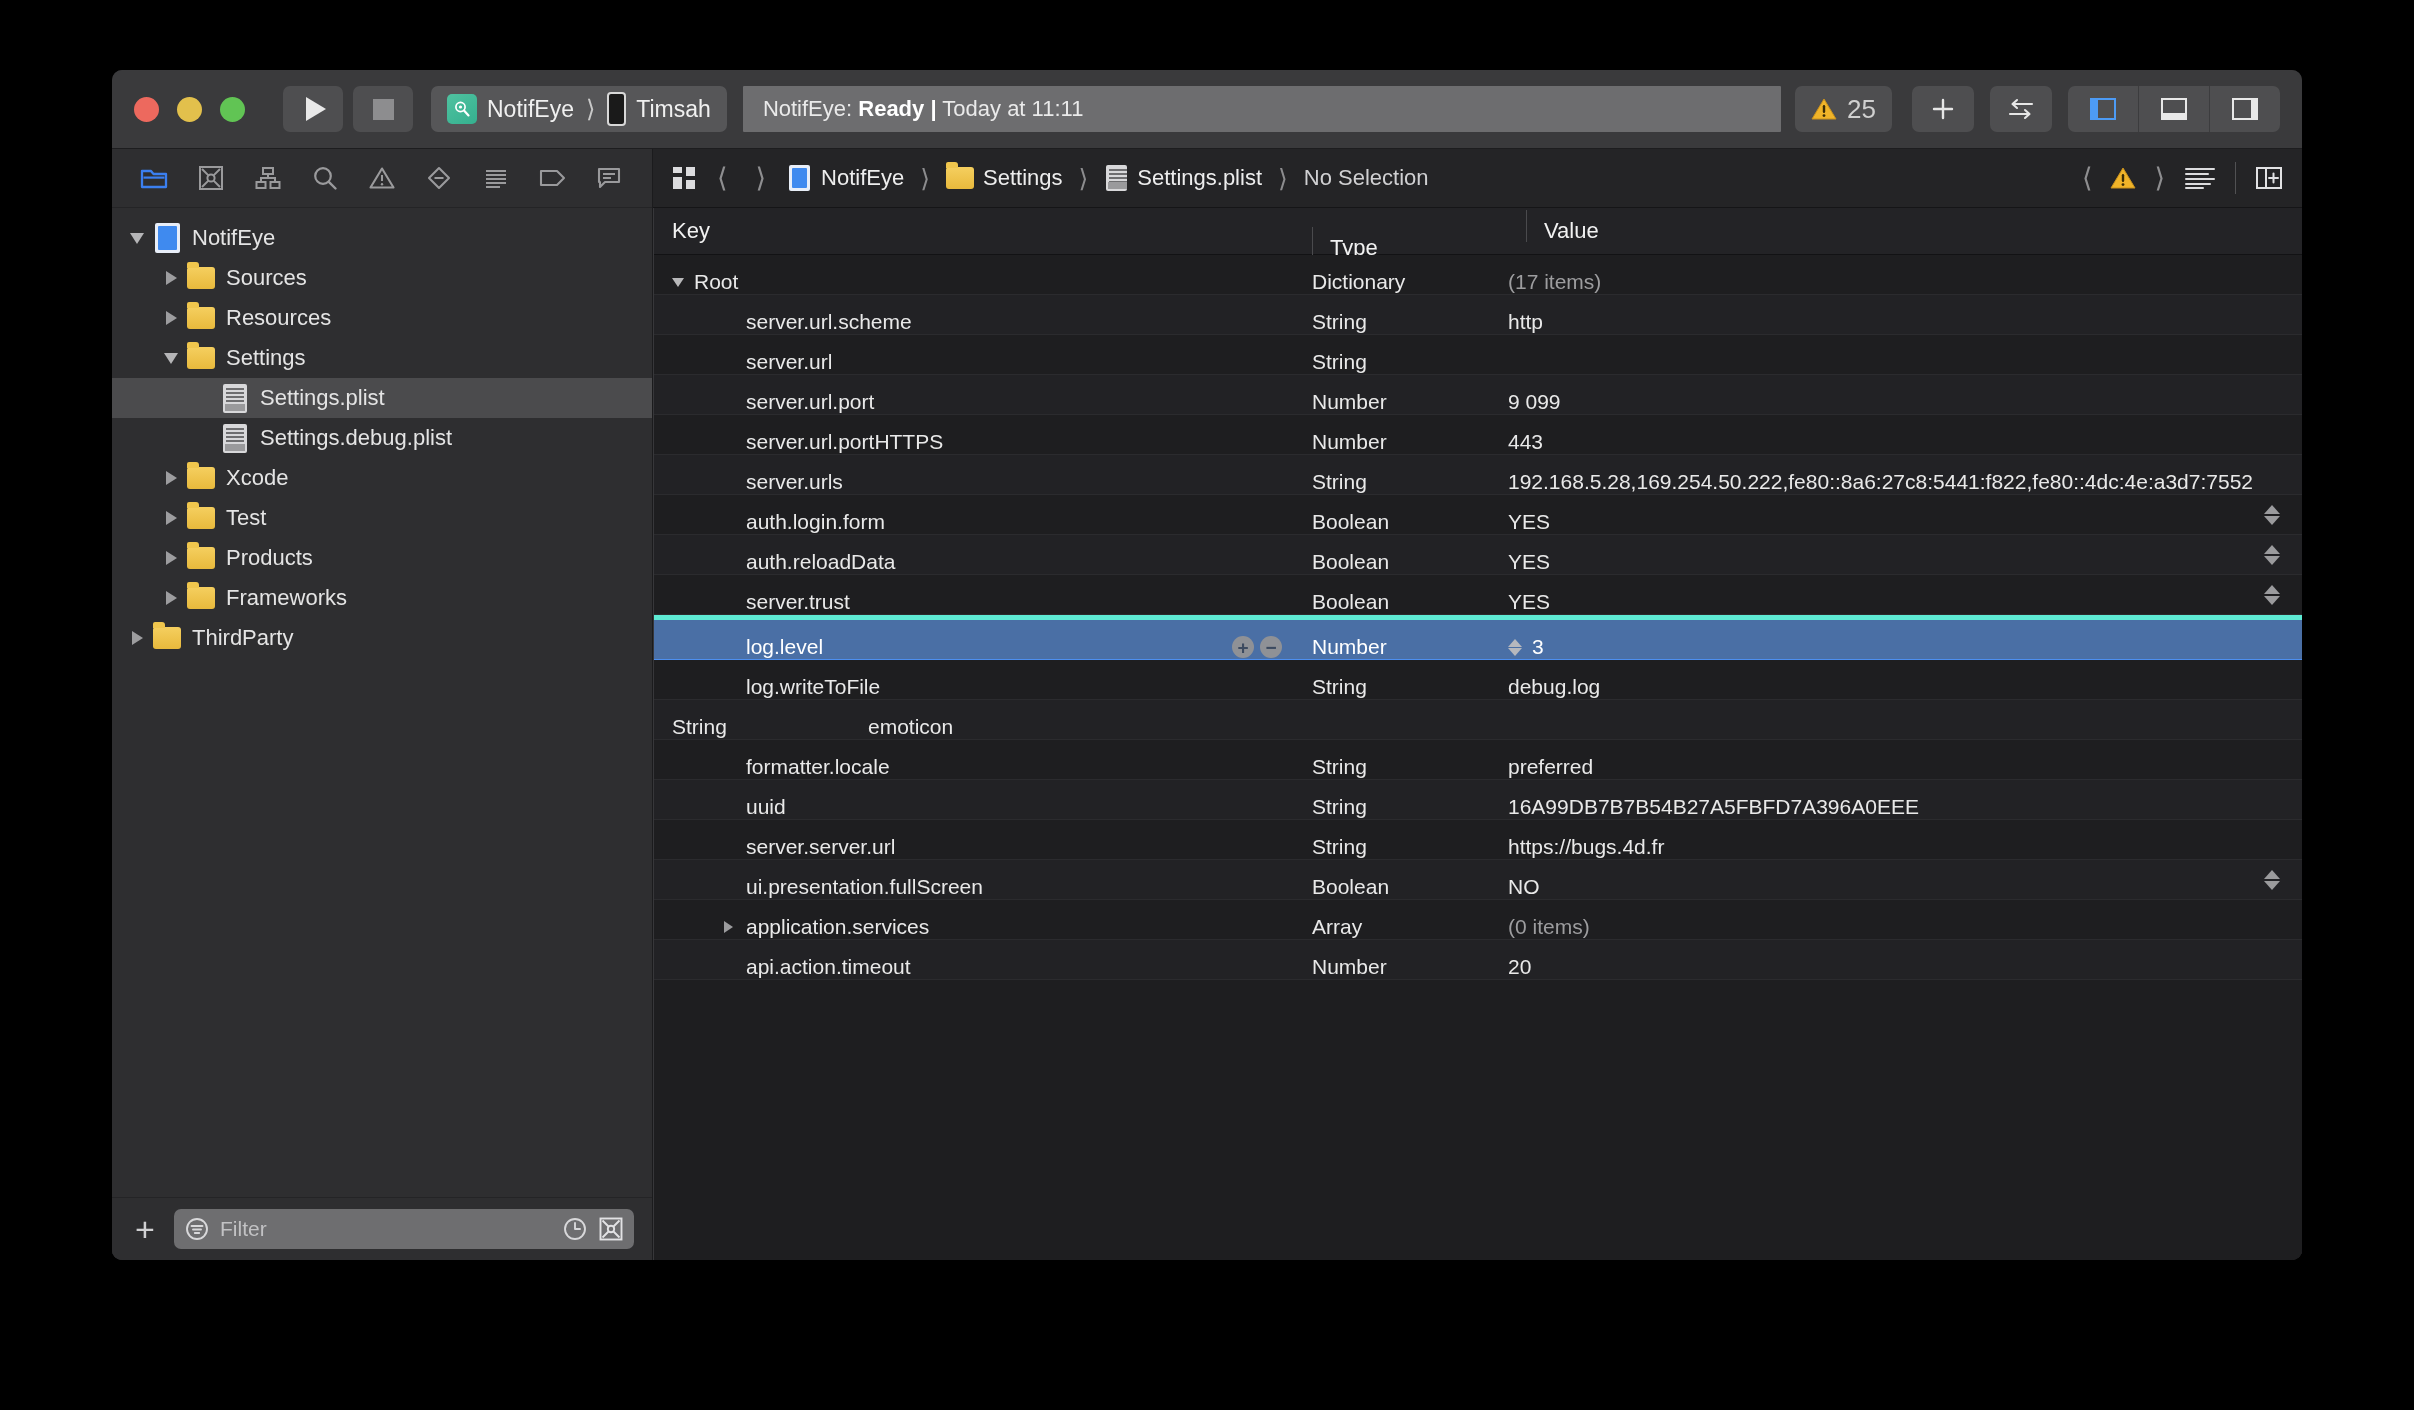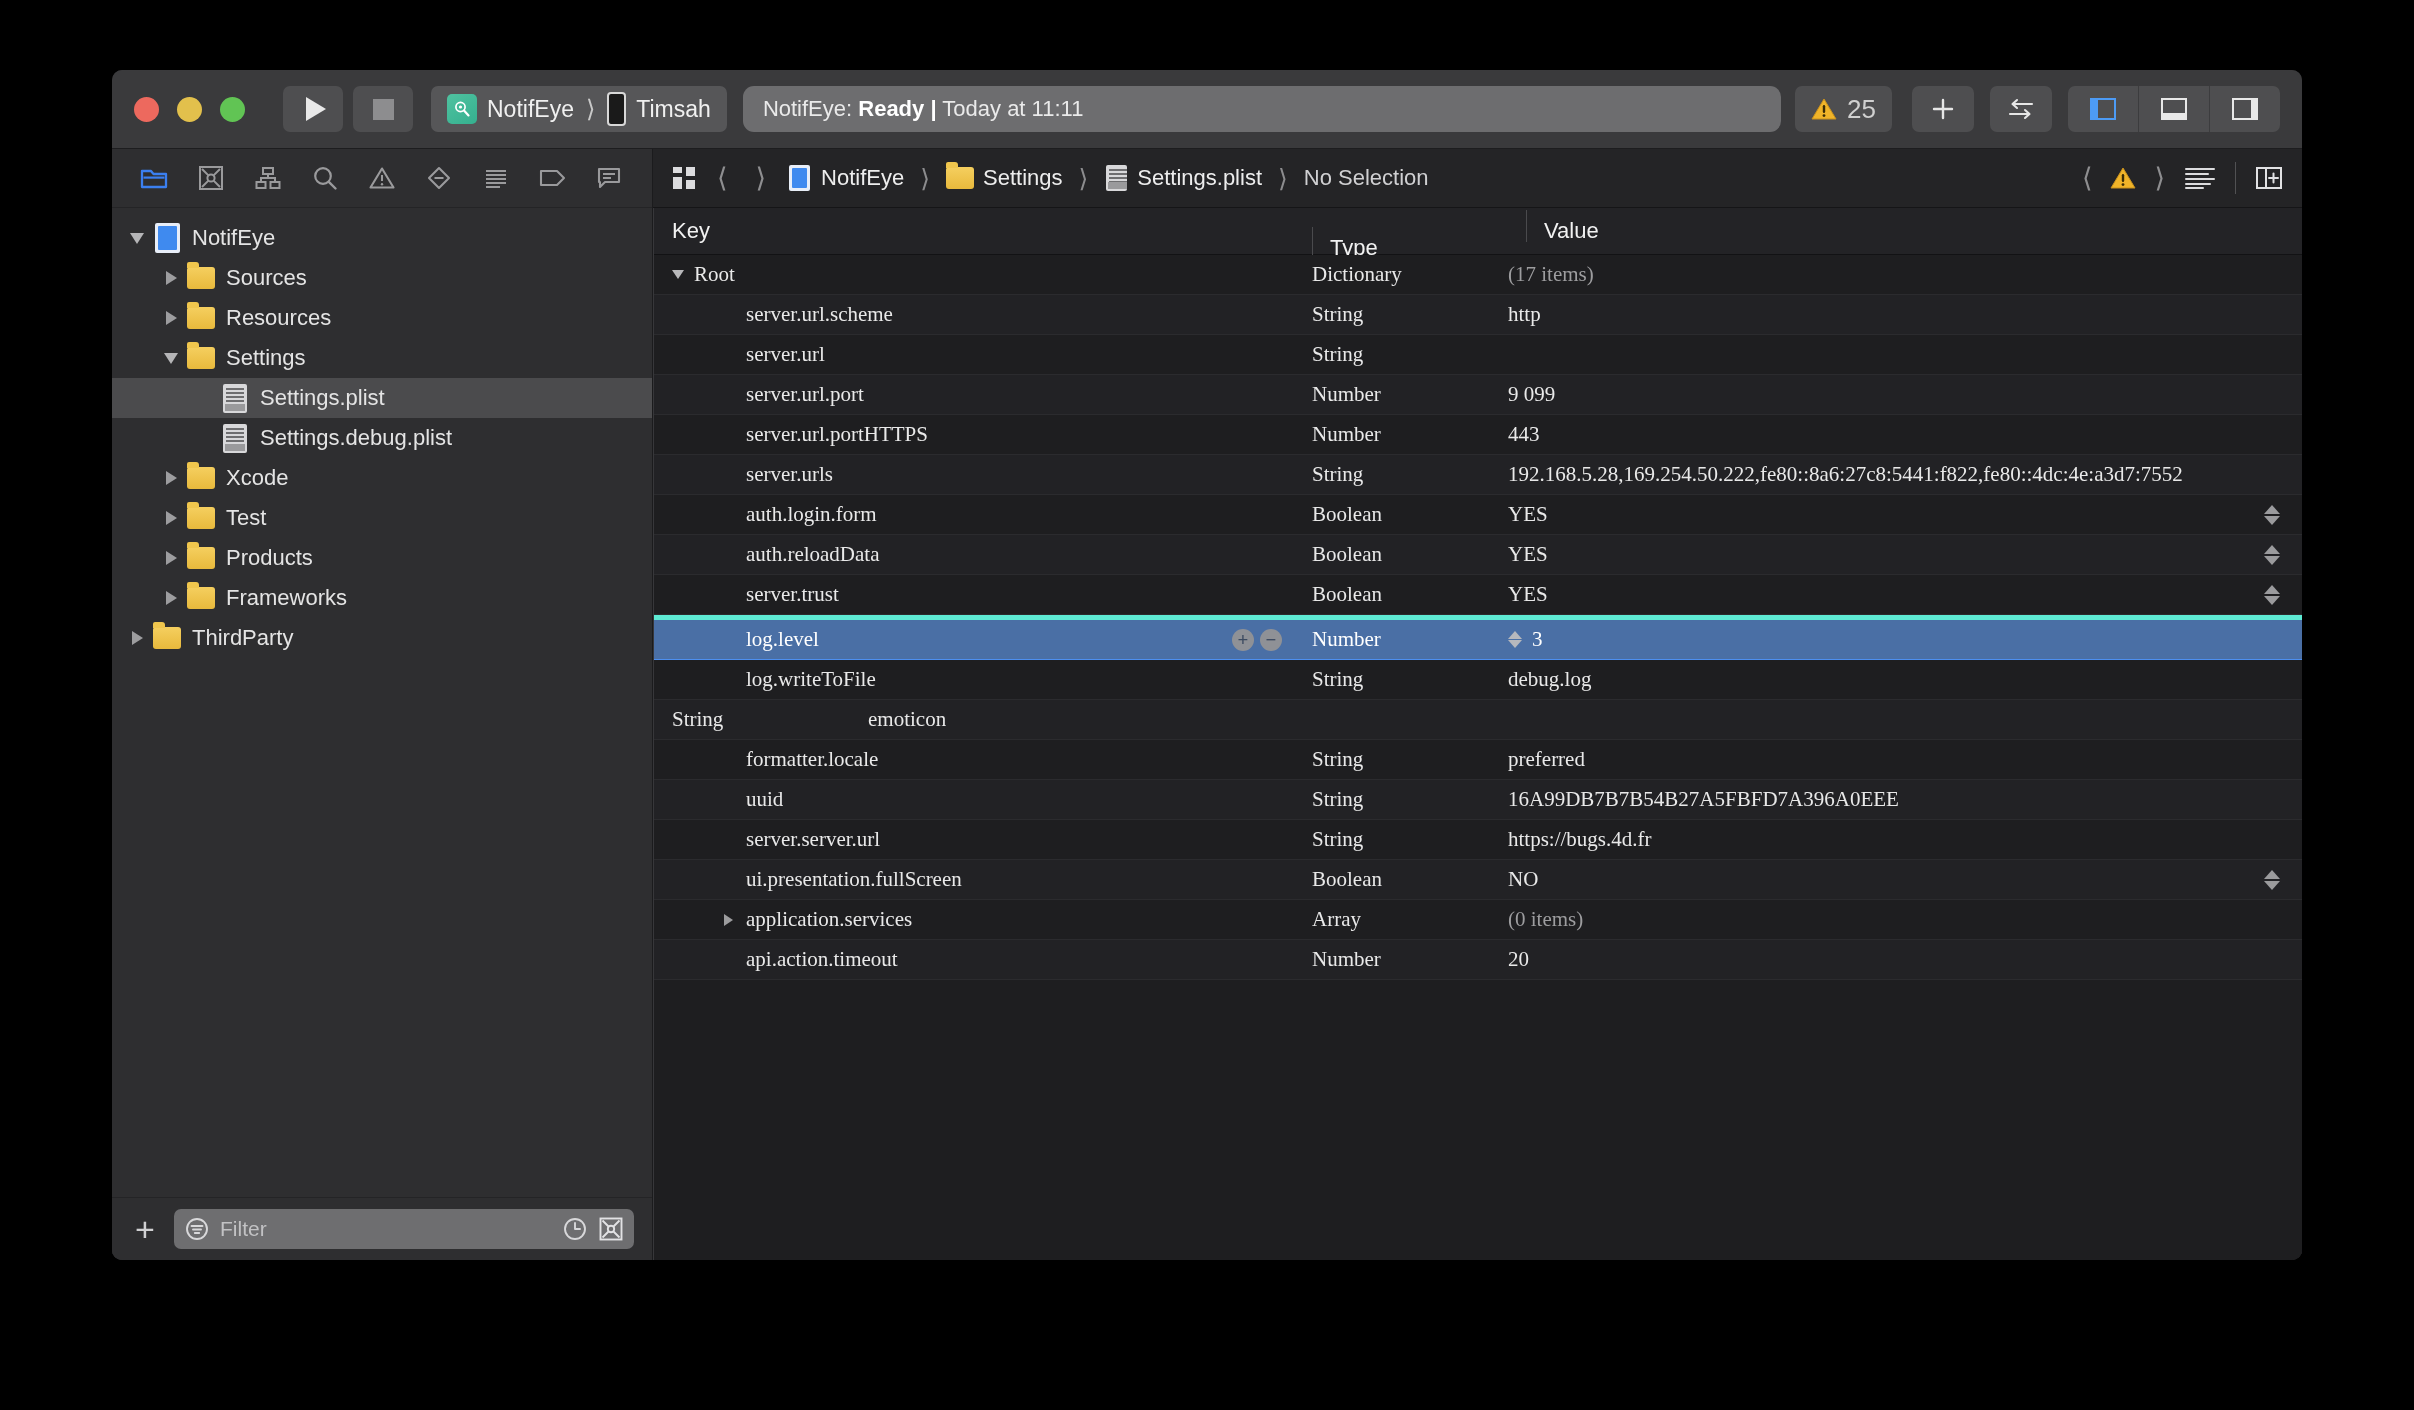--- a/index.html
+++ b/index.html
@@ -110,21 +110,21 @@
   .device-icon {
     width: 15px; height: 30px;
     border: 2px solid #d8d8d8;
     border-radius: 4px;
     background: #1a1a1a;
     flex: none;
   }
 
   #status-bar {
     background: #6d6d6f;
-    border-radius: 11px;
+    border-radius: 1px;
     height: 46px;
     flex: 1;
     display: flex;
     align-items: center;
     padding: 0 20px;
     min-width: 0;
     max-width: 1020px;
   }
   .status-text {
     color: #eaeaea;
@@ -420,26 +420,25 @@
     width: 1px; height: 32px;
     background: #4a4a4d;
   }
   .col-key   { width: 640px; flex: none; }
   .col-type  { width: 196px; flex: none; margin-top: 33px; }
   .col-value { flex: 1; min-width: 0; }
 
   .prow {
     height: 39px;
     display: flex;
-    align-items: center;
+    align-items: flex-end;
     font-size: 21px;
     color: #e9e9e9;
     border-bottom: 1px solid #2b2b2e;
     position: relative;
-    font-family: Liberation Serif, serif;
   }
   .prow.even { background: #1e1e20; }
   .prow.odd  { background: #222225; }
   .prow.selected {
     background: #4a6fa5;
     border-top: 5px solid #5eead4;
     border-bottom: 1px solid #4d8ff0;
     color: #ffffff;
   }
   .cell { overflow: hidden; white-space: nowrap; text-overflow: ellipsis; }

